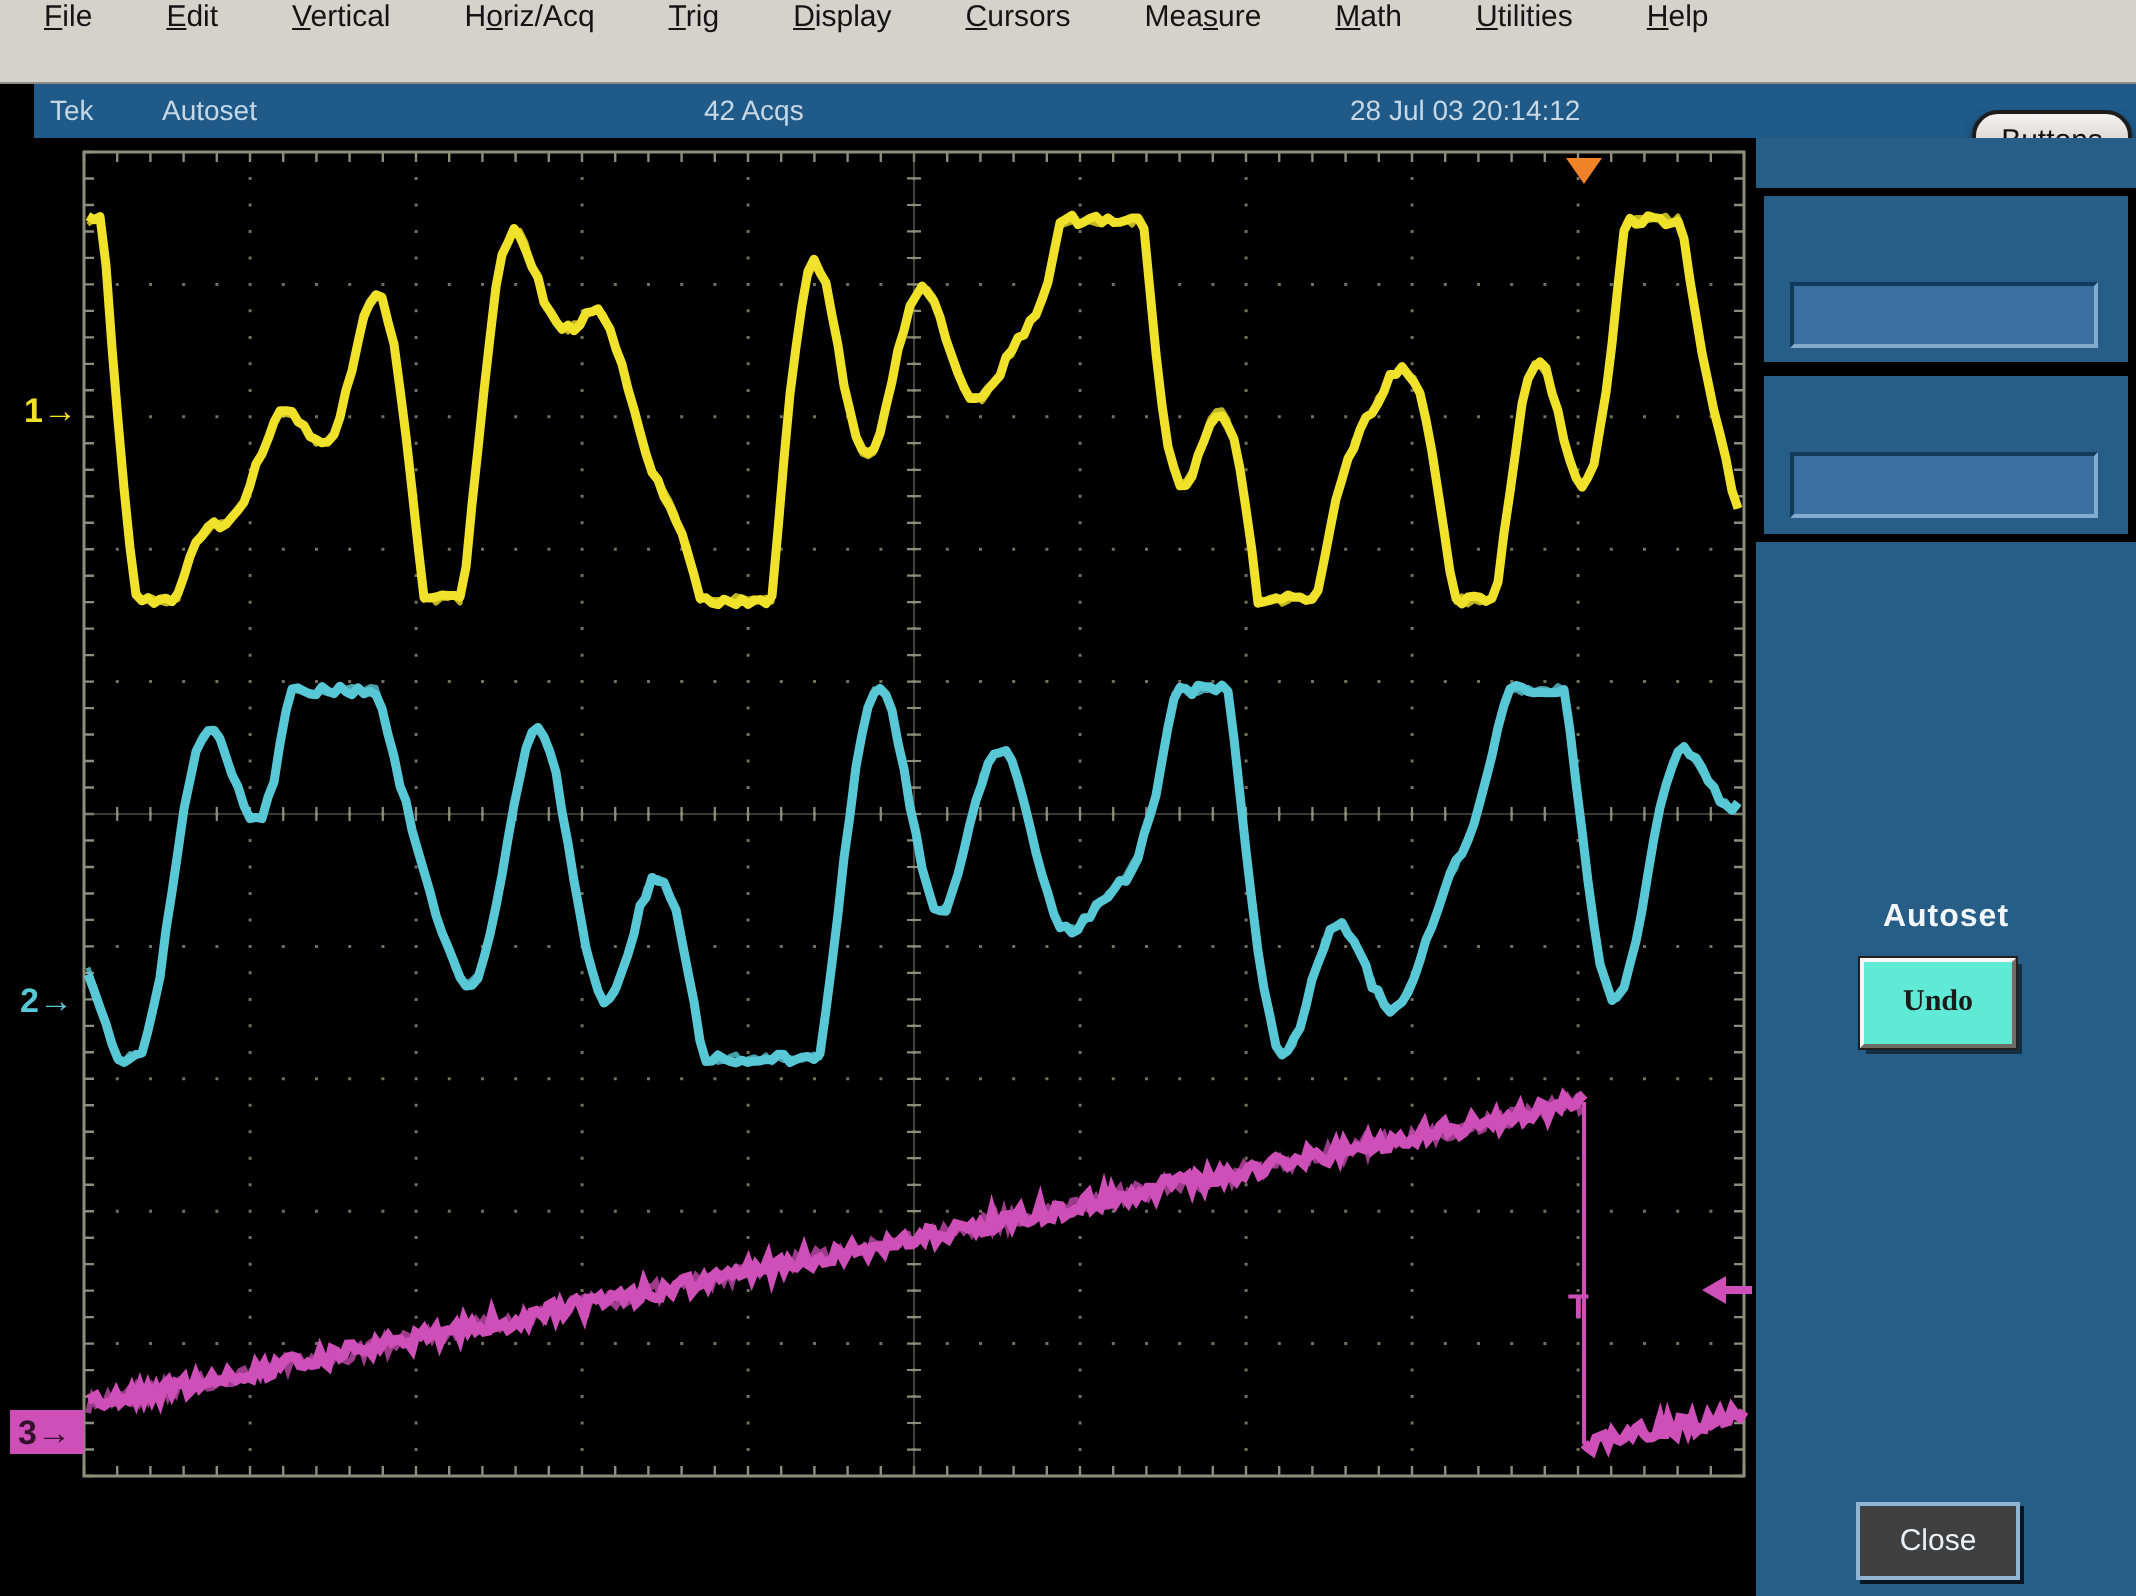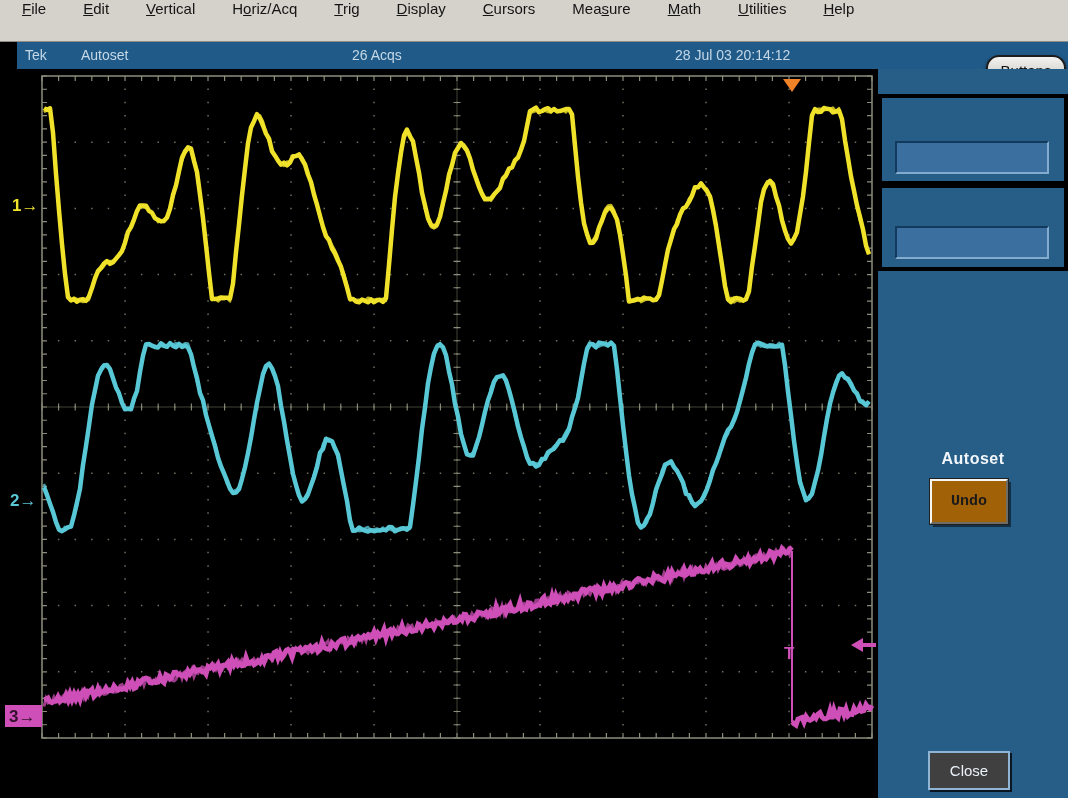--- a/index.html
+++ b/index.html
@@ -48,22 +48,22 @@
     border-bottom:2px solid #83abcd;border-right:2px solid #83abcd;
   }
   .field1{top:72px;}
   .field2{top:157px;}
   .autoset-label{
     position:absolute;left:0;top:381px;width:100%;text-align:center;
     color:#f2f6fa;font-size:16px;font-weight:bold;letter-spacing:.5px;
   }
   .undo-btn{
     position:absolute;left:52px;top:410px;width:78px;height:45px;
-    background:#a16207;color:#1a1a1a;font-weight:bold;font-size:15px;
-    font-family:Liberation Mono, monospace;
+    background:#5eead4;color:#1a1a1a;font-weight:bold;font-size:15px;
+    font-family:Liberation Serif, serif;
     border:2px solid;border-color:#f7f6f4 #6f6c66 #6f6c66 #f7f6f4;
     outline:1px solid #20201e;box-shadow:3px 3px 0 rgba(0,0,0,.5);cursor:pointer;
   }
   .close-btn{
     position:absolute;left:50px;top:682px;width:82px;height:39px;
     background:#404040;color:#eaf2f9;font-size:15px;
     font-family:"Liberation Sans",sans-serif;
     border:2px solid #8fb4d4;box-shadow:2px 2px 0 #0a1622;cursor:pointer;
   }
   
@@ -86,21 +86,21 @@
       <div class="menu-item"><span class="u">C</span>ursors</div>
       <div class="menu-item">Mea<span class="u">s</span>ure</div>
       <div class="menu-item"><span class="u">M</span>ath</div>
       <div class="menu-item"><span class="u">U</span>tilities</div>
       <div class="menu-item"><span class="u">H</span>elp</div>
     </div>
 
   <div class="statusbar">
     <span class="sb-item sb-brand">Tek</span>
     <span class="sb-item sb-state">Autoset</span>
-    <span class="sb-item sb-acqs">26 Acqs</span>
+    <span class="sb-item sb-acqs">42 Acqs</span>
     <span class="sb-item sb-date">28 Jul 03 20:14:12</span>
   </div>
 
   <div class="main">
     <svg id="scope" viewBox="0 69 878 729" width="878" height="729">
         <rect x="42" y="76" width="830" height="662" fill="none" stroke="#8d8d7c" stroke-width="1.5"></rect>
         <path d="M42 76V81M42 738V733M58.6 76V81M58.6 738V733M75.2 76V81M75.2 738V733M91.80000000000001 76V81M91.80000000000001 738V733M108.4 76V81M108.4 738V733M125 76V81M125 738V733M141.60000000000002 76V81M141.60000000000002 738V733M158.20000000000002 76V81M158.20000000000002 738V733M174.8 76V81M174.8 738V733M191.4 76V81M191.4 738V733M208 76V81M208 738V733M224.60000000000002 76V81M224.60000000000002 738V733M241.20000000000002 76V81M241.20000000000002 738V733M257.8 76V81M257.8 738V733M274.40000000000003 76V81M274.40000000000003 738V733M291 76V81M291 738V733M307.6 76V81M307.6 738V733M324.20000000000005 76V81M324.20000000000005 738V733M340.8 76V81M340.8 738V733M357.40000000000003 76V81M357.40000000000003 738V733M374 76V81M374 738V733M390.6 76V81M390.6 738V733M407.20000000000005 76V81M407.20000000000005 738V733M423.8 76V81M423.8 738V733M440.40000000000003 76V81M440.40000000000003 738V733M457.00000000000006 76V81M457.00000000000006 738V733M473.6 76V81M473.6 738V733M490.20000000000005 76V81M490.20000000000005 738V733M506.80000000000007 76V81M506.80000000000007 738V733M523.4000000000001 76V81M523.4000000000001 738V733M540 76V81M540 738V733M556.6 76V81M556.6 738V733M573.2 76V81M573.2 738V733M589.8000000000001 76V81M589.8000000000001 738V733M606.4000000000001 76V81M606.4000000000001 738V733M623 76V81M623 738V733M639.6 76V81M639.6 738V733M656.2 76V81M656.2 738V733M672.8000000000001 76V81M672.8000000000001 738V733M689.4000000000001 76V81M689.4000000000001 738V733M706 76V81M706 738V733M722.6 76V81M722.6 738V733M739.2 76V81M739.2 738V733M755.8000000000001 76V81M755.8000000000001 738V733M772.4000000000001 76V81M772.4000000000001 738V733M789.0000000000001 76V81M789.0000000000001 738V733M805.6 76V81M805.6 738V733M822.2 76V81M822.2 738V733M838.8000000000001 76V81M838.8000000000001 738V733M855.4000000000001 76V81M855.4000000000001 738V733M872.0000000000001 76V81M872.0000000000001 738V733M42 76H47M872 76H867M42 89.24H47M872 89.24H867M42 102.48H47M872 102.48H867M42 115.72H47M872 115.72H867M42 128.96H47M872 128.96H867M42 142.2H47M872 142.2H867M42 155.44H47M872 155.44H867M42 168.68H47M872 168.68H867M42 181.92000000000002H47M872 181.92000000000002H867M42 195.16H47M872 195.16H867M42 208.4H47M872 208.4H867M42 221.64000000000001H47M872 221.64000000000001H867M42 234.88H47M872 234.88H867M42 248.12H47M872 248.12H867M42 261.36H47M872 261.36H867M42 274.6H47M872 274.6H867M42 287.84000000000003H47M872 287.84000000000003H867M42 301.08000000000004H47M872 301.08000000000004H867M42 314.32H47M872 314.32H867M42 327.56H47M872 327.56H867M42 340.8H47M872 340.8H867M42 354.04H47M872 354.04H867M42 367.28000000000003H47M872 367.28000000000003H867M42 380.52H47M872 380.52H867M42 393.76H47M872 393.76H867M42 407H47M872 407H867M42 420.24H47M872 420.24H867M42 433.48H47M872 433.48H867M42 446.72H47M872 446.72H867M42 459.96H47M872 459.96H867M42 473.2H47M872 473.2H867M42 486.44H47M872 486.44H867M42 499.68H47M872 499.68H867M42 512.9200000000001H47M872 512.9200000000001H867M42 526.1600000000001H47M872 526.1600000000001H867M42 539.4000000000001H47M872 539.4000000000001H867M42 552.64H47M872 552.64H867M42 565.88H47M872 565.88H867M42 579.12H47M872 579.12H867M42 592.36H47M872 592.36H867M42 605.6H47M872 605.6H867M42 618.84H47M872 618.84H867M42 632.08H47M872 632.08H867M42 645.32H47M872 645.32H867M42 658.5600000000001H47M872 658.5600000000001H867M42 671.8H47M872 671.8H867M42 685.04H47M872 685.04H867M42 698.28H47M872 698.28H867M42 711.52H47M872 711.52H867M42 724.76H47M872 724.76H867M42 738H47M872 738H867" stroke="#8d8d7c" stroke-width="1.2" fill="none"></path>
         <path d="M124.3 89.2h1.5M124.3 102.5h1.5M124.3 115.7h1.5M124.3 129.0h1.5M124.3 142.2h1.5M124.3 155.4h1.5M124.3 168.7h1.5M124.3 181.9h1.5M124.3 195.2h1.5M124.3 208.4h1.5M124.3 221.6h1.5M124.3 234.9h1.5M124.3 248.1h1.5M124.3 261.4h1.5M124.3 274.6h1.5M124.3 287.8h1.5M124.3 301.1h1.5M124.3 314.3h1.5M124.3 327.6h1.5M124.3 340.8h1.5M124.3 354.0h1.5M124.3 367.3h1.5M124.3 380.5h1.5M124.3 393.8h1.5M124.3 407.0h1.5M124.3 420.2h1.5M124.3 433.5h1.5M124.3 446.7h1.5M124.3 460.0h1.5M124.3 473.2h1.5M124.3 486.4h1.5M124.3 499.7h1.5M124.3 512.9h1.5M124.3 526.2h1.5M124.3 539.4h1.5M124.3 552.6h1.5M124.3 565.9h1.5M124.3 579.1h1.5M124.3 592.4h1.5M124.3 605.6h1.5M124.3 618.8h1.5M124.3 632.1h1.5M124.3 645.3h1.5M124.3 658.6h1.5M124.3 671.8h1.5M124.3 685.0h1.5M124.3 698.3h1.5M124.3 711.5h1.5M124.3 724.8h1.5M57.9 142.2h1.5M74.5 142.2h1.5M91.1 142.2h1.5M107.7 142.2h1.5M124.3 142.2h1.5M140.9 142.2h1.5M157.5 142.2h1.5M174.1 142.2h1.5M190.7 142.2h1.5M207.3 142.2h1.5M223.9 142.2h1.5M240.5 142.2h1.5M257.1 142.2h1.5M273.7 142.2h1.5M290.3 142.2h1.5M306.9 142.2h1.5M323.5 142.2h1.5M340.1 142.2h1.5M356.7 142.2h1.5M373.3 142.2h1.5M389.9 142.2h1.5M406.5 142.2h1.5M423.1 142.2h1.5M439.7 142.2h1.5M456.3 142.2h1.5M472.9 142.2h1.5M489.5 142.2h1.5M506.1 142.2h1.5M522.7 142.2h1.5M539.3 142.2h1.5M555.9 142.2h1.5M572.5 142.2h1.5M589.1 142.2h1.5M605.7 142.2h1.5M622.3 142.2h1.5M638.9 142.2h1.5M655.5 142.2h1.5M672.1 142.2h1.5M688.7 142.2h1.5M705.3 142.2h1.5M721.9 142.2h1.5M738.5 142.2h1.5M755.1 142.2h1.5M771.7 142.2h1.5M788.3 142.2h1.5M804.9 142.2h1.5M821.5 142.2h1.5M838.1 142.2h1.5M854.7 142.2h1.5M207.3 89.2h1.5M207.3 102.5h1.5M207.3 115.7h1.5M207.3 129.0h1.5M207.3 142.2h1.5M207.3 155.4h1.5M207.3 168.7h1.5M207.3 181.9h1.5M207.3 195.2h1.5M207.3 208.4h1.5M207.3 221.6h1.5M207.3 234.9h1.5M207.3 248.1h1.5M207.3 261.4h1.5M207.3 274.6h1.5M207.3 287.8h1.5M207.3 301.1h1.5M207.3 314.3h1.5M207.3 327.6h1.5M207.3 340.8h1.5M207.3 354.0h1.5M207.3 367.3h1.5M207.3 380.5h1.5M207.3 393.8h1.5M207.3 407.0h1.5M207.3 420.2h1.5M207.3 433.5h1.5M207.3 446.7h1.5M207.3 460.0h1.5M207.3 473.2h1.5M207.3 486.4h1.5M207.3 499.7h1.5M207.3 512.9h1.5M207.3 526.2h1.5M207.3 539.4h1.5M207.3 552.6h1.5M207.3 565.9h1.5M207.3 579.1h1.5M207.3 592.4h1.5M207.3 605.6h1.5M207.3 618.8h1.5M207.3 632.1h1.5M207.3 645.3h1.5M207.3 658.6h1.5M207.3 671.8h1.5M207.3 685.0h1.5M207.3 698.3h1.5M207.3 711.5h1.5M207.3 724.8h1.5M57.9 208.4h1.5M74.5 208.4h1.5M91.1 208.4h1.5M107.7 208.4h1.5M124.3 208.4h1.5M140.9 208.4h1.5M157.5 208.4h1.5M174.1 208.4h1.5M190.7 208.4h1.5M207.3 208.4h1.5M223.9 208.4h1.5M240.5 208.4h1.5M257.1 208.4h1.5M273.7 208.4h1.5M290.3 208.4h1.5M306.9 208.4h1.5M323.5 208.4h1.5M340.1 208.4h1.5M356.7 208.4h1.5M373.3 208.4h1.5M389.9 208.4h1.5M406.5 208.4h1.5M423.1 208.4h1.5M439.7 208.4h1.5M456.3 208.4h1.5M472.9 208.4h1.5M489.5 208.4h1.5M506.1 208.4h1.5M522.7 208.4h1.5M539.3 208.4h1.5M555.9 208.4h1.5M572.5 208.4h1.5M589.1 208.4h1.5M605.7 208.4h1.5M622.3 208.4h1.5M638.9 208.4h1.5M655.5 208.4h1.5M672.1 208.4h1.5M688.7 208.4h1.5M705.3 208.4h1.5M721.9 208.4h1.5M738.5 208.4h1.5M755.1 208.4h1.5M771.7 208.4h1.5M788.3 208.4h1.5M804.9 208.4h1.5M821.5 208.4h1.5M838.1 208.4h1.5M854.7 208.4h1.5M290.3 89.2h1.5M290.3 102.5h1.5M290.3 115.7h1.5M290.3 129.0h1.5M290.3 142.2h1.5M290.3 155.4h1.5M290.3 168.7h1.5M290.3 181.9h1.5M290.3 195.2h1.5M290.3 208.4h1.5M290.3 221.6h1.5M290.3 234.9h1.5M290.3 248.1h1.5M290.3 261.4h1.5M290.3 274.6h1.5M290.3 287.8h1.5M290.3 301.1h1.5M290.3 314.3h1.5M290.3 327.6h1.5M290.3 340.8h1.5M290.3 354.0h1.5M290.3 367.3h1.5M290.3 380.5h1.5M290.3 393.8h1.5M290.3 407.0h1.5M290.3 420.2h1.5M290.3 433.5h1.5M290.3 446.7h1.5M290.3 460.0h1.5M290.3 473.2h1.5M290.3 486.4h1.5M290.3 499.7h1.5M290.3 512.9h1.5M290.3 526.2h1.5M290.3 539.4h1.5M290.3 552.6h1.5M290.3 565.9h1.5M290.3 579.1h1.5M290.3 592.4h1.5M290.3 605.6h1.5M290.3 618.8h1.5M290.3 632.1h1.5M290.3 645.3h1.5M290.3 658.6h1.5M290.3 671.8h1.5M290.3 685.0h1.5M290.3 698.3h1.5M290.3 711.5h1.5M290.3 724.8h1.5M57.9 274.6h1.5M74.5 274.6h1.5M91.1 274.6h1.5M107.7 274.6h1.5M124.3 274.6h1.5M140.9 274.6h1.5M157.5 274.6h1.5M174.1 274.6h1.5M190.7 274.6h1.5M207.3 274.6h1.5M223.9 274.6h1.5M240.5 274.6h1.5M257.1 274.6h1.5M273.7 274.6h1.5M290.3 274.6h1.5M306.9 274.6h1.5M323.5 274.6h1.5M340.1 274.6h1.5M356.7 274.6h1.5M373.3 274.6h1.5M389.9 274.6h1.5M406.5 274.6h1.5M423.1 274.6h1.5M439.7 274.6h1.5M456.3 274.6h1.5M472.9 274.6h1.5M489.5 274.6h1.5M506.1 274.6h1.5M522.7 274.6h1.5M539.3 274.6h1.5M555.9 274.6h1.5M572.5 274.6h1.5M589.1 274.6h1.5M605.7 274.6h1.5M622.3 274.6h1.5M638.9 274.6h1.5M655.5 274.6h1.5M672.1 274.6h1.5M688.7 274.6h1.5M705.3 274.6h1.5M721.9 274.6h1.5M738.5 274.6h1.5M755.1 274.6h1.5M771.7 274.6h1.5M788.3 274.6h1.5M804.9 274.6h1.5M821.5 274.6h1.5M838.1 274.6h1.5M854.7 274.6h1.5M373.3 89.2h1.5M373.3 102.5h1.5M373.3 115.7h1.5M373.3 129.0h1.5M373.3 142.2h1.5M373.3 155.4h1.5M373.3 168.7h1.5M373.3 181.9h1.5M373.3 195.2h1.5M373.3 208.4h1.5M373.3 221.6h1.5M373.3 234.9h1.5M373.3 248.1h1.5M373.3 261.4h1.5M373.3 274.6h1.5M373.3 287.8h1.5M373.3 301.1h1.5M373.3 314.3h1.5M373.3 327.6h1.5M373.3 340.8h1.5M373.3 354.0h1.5M373.3 367.3h1.5M373.3 380.5h1.5M373.3 393.8h1.5M373.3 407.0h1.5M373.3 420.2h1.5M373.3 433.5h1.5M373.3 446.7h1.5M373.3 460.0h1.5M373.3 473.2h1.5M373.3 486.4h1.5M373.3 499.7h1.5M373.3 512.9h1.5M373.3 526.2h1.5M373.3 539.4h1.5M373.3 552.6h1.5M373.3 565.9h1.5M373.3 579.1h1.5M373.3 592.4h1.5M373.3 605.6h1.5M373.3 618.8h1.5M373.3 632.1h1.5M373.3 645.3h1.5M373.3 658.6h1.5M373.3 671.8h1.5M373.3 685.0h1.5M373.3 698.3h1.5M373.3 711.5h1.5M373.3 724.8h1.5M57.9 340.8h1.5M74.5 340.8h1.5M91.1 340.8h1.5M107.7 340.8h1.5M124.3 340.8h1.5M140.9 340.8h1.5M157.5 340.8h1.5M174.1 340.8h1.5M190.7 340.8h1.5M207.3 340.8h1.5M223.9 340.8h1.5M240.5 340.8h1.5M257.1 340.8h1.5M273.7 340.8h1.5M290.3 340.8h1.5M306.9 340.8h1.5M323.5 340.8h1.5M340.1 340.8h1.5M356.7 340.8h1.5M373.3 340.8h1.5M389.9 340.8h1.5M406.5 340.8h1.5M423.1 340.8h1.5M439.7 340.8h1.5M456.3 340.8h1.5M472.9 340.8h1.5M489.5 340.8h1.5M506.1 340.8h1.5M522.7 340.8h1.5M539.3 340.8h1.5M555.9 340.8h1.5M572.5 340.8h1.5M589.1 340.8h1.5M605.7 340.8h1.5M622.3 340.8h1.5M638.9 340.8h1.5M655.5 340.8h1.5M672.1 340.8h1.5M688.7 340.8h1.5M705.3 340.8h1.5M721.9 340.8h1.5M738.5 340.8h1.5M755.1 340.8h1.5M771.7 340.8h1.5M788.3 340.8h1.5M804.9 340.8h1.5M821.5 340.8h1.5M838.1 340.8h1.5M854.7 340.8h1.5M456.3 89.2h1.5M456.3 102.5h1.5M456.3 115.7h1.5M456.3 129.0h1.5M456.3 142.2h1.5M456.3 155.4h1.5M456.3 168.7h1.5M456.3 181.9h1.5M456.3 195.2h1.5M456.3 208.4h1.5M456.3 221.6h1.5M456.3 234.9h1.5M456.3 248.1h1.5M456.3 261.4h1.5M456.3 274.6h1.5M456.3 287.8h1.5M456.3 301.1h1.5M456.3 314.3h1.5M456.3 327.6h1.5M456.3 340.8h1.5M456.3 354.0h1.5M456.3 367.3h1.5M456.3 380.5h1.5M456.3 393.8h1.5M456.3 407.0h1.5M456.3 420.2h1.5M456.3 433.5h1.5M456.3 446.7h1.5M456.3 460.0h1.5M456.3 473.2h1.5M456.3 486.4h1.5M456.3 499.7h1.5M456.3 512.9h1.5M456.3 526.2h1.5M456.3 539.4h1.5M456.3 552.6h1.5M456.3 565.9h1.5M456.3 579.1h1.5M456.3 592.4h1.5M456.3 605.6h1.5M456.3 618.8h1.5M456.3 632.1h1.5M456.3 645.3h1.5M456.3 658.6h1.5M456.3 671.8h1.5M456.3 685.0h1.5M456.3 698.3h1.5M456.3 711.5h1.5M456.3 724.8h1.5M57.9 407h1.5M74.5 407h1.5M91.1 407h1.5M107.7 407h1.5M124.3 407h1.5M140.9 407h1.5M157.5 407h1.5M174.1 407h1.5M190.7 407h1.5M207.3 407h1.5M223.9 407h1.5M240.5 407h1.5M257.1 407h1.5M273.7 407h1.5M290.3 407h1.5M306.9 407h1.5M323.5 407h1.5M340.1 407h1.5M356.7 407h1.5M373.3 407h1.5M389.9 407h1.5M406.5 407h1.5M423.1 407h1.5M439.7 407h1.5M456.3 407h1.5M472.9 407h1.5M489.5 407h1.5M506.1 407h1.5M522.7 407h1.5M539.3 407h1.5M555.9 407h1.5M572.5 407h1.5M589.1 407h1.5M605.7 407h1.5M622.3 407h1.5M638.9 407h1.5M655.5 407h1.5M672.1 407h1.5M688.7 407h1.5M705.3 407h1.5M721.9 407h1.5M738.5 407h1.5M755.1 407h1.5M771.7 407h1.5M788.3 407h1.5M804.9 407h1.5M821.5 407h1.5M838.1 407h1.5M854.7 407h1.5M539.3 89.2h1.5M539.3 102.5h1.5M539.3 115.7h1.5M539.3 129.0h1.5M539.3 142.2h1.5M539.3 155.4h1.5M539.3 168.7h1.5M539.3 181.9h1.5M539.3 195.2h1.5M539.3 208.4h1.5M539.3 221.6h1.5M539.3 234.9h1.5M539.3 248.1h1.5M539.3 261.4h1.5M539.3 274.6h1.5M539.3 287.8h1.5M539.3 301.1h1.5M539.3 314.3h1.5M539.3 327.6h1.5M539.3 340.8h1.5M539.3 354.0h1.5M539.3 367.3h1.5M539.3 380.5h1.5M539.3 393.8h1.5M539.3 407.0h1.5M539.3 420.2h1.5M539.3 433.5h1.5M539.3 446.7h1.5M539.3 460.0h1.5M539.3 473.2h1.5M539.3 486.4h1.5M539.3 499.7h1.5M539.3 512.9h1.5M539.3 526.2h1.5M539.3 539.4h1.5M539.3 552.6h1.5M539.3 565.9h1.5M539.3 579.1h1.5M539.3 592.4h1.5M539.3 605.6h1.5M539.3 618.8h1.5M539.3 632.1h1.5M539.3 645.3h1.5M539.3 658.6h1.5M539.3 671.8h1.5M539.3 685.0h1.5M539.3 698.3h1.5M539.3 711.5h1.5M539.3 724.8h1.5M57.9 473.2h1.5M74.5 473.2h1.5M91.1 473.2h1.5M107.7 473.2h1.5M124.3 473.2h1.5M140.9 473.2h1.5M157.5 473.2h1.5M174.1 473.2h1.5M190.7 473.2h1.5M207.3 473.2h1.5M223.9 473.2h1.5M240.5 473.2h1.5M257.1 473.2h1.5M273.7 473.2h1.5M290.3 473.2h1.5M306.9 473.2h1.5M323.5 473.2h1.5M340.1 473.2h1.5M356.7 473.2h1.5M373.3 473.2h1.5M389.9 473.2h1.5M406.5 473.2h1.5M423.1 473.2h1.5M439.7 473.2h1.5M456.3 473.2h1.5M472.9 473.2h1.5M489.5 473.2h1.5M506.1 473.2h1.5M522.7 473.2h1.5M539.3 473.2h1.5M555.9 473.2h1.5M572.5 473.2h1.5M589.1 473.2h1.5M605.7 473.2h1.5M622.3 473.2h1.5M638.9 473.2h1.5M655.5 473.2h1.5M672.1 473.2h1.5M688.7 473.2h1.5M705.3 473.2h1.5M721.9 473.2h1.5M738.5 473.2h1.5M755.1 473.2h1.5M771.7 473.2h1.5M788.3 473.2h1.5M804.9 473.2h1.5M821.5 473.2h1.5M838.1 473.2h1.5M854.7 473.2h1.5M622.3 89.2h1.5M622.3 102.5h1.5M622.3 115.7h1.5M622.3 129.0h1.5M622.3 142.2h1.5M622.3 155.4h1.5M622.3 168.7h1.5M622.3 181.9h1.5M622.3 195.2h1.5M622.3 208.4h1.5M622.3 221.6h1.5M622.3 234.9h1.5M622.3 248.1h1.5M622.3 261.4h1.5M622.3 274.6h1.5M622.3 287.8h1.5M622.3 301.1h1.5M622.3 314.3h1.5M622.3 327.6h1.5M622.3 340.8h1.5M622.3 354.0h1.5M622.3 367.3h1.5M622.3 380.5h1.5M622.3 393.8h1.5M622.3 407.0h1.5M622.3 420.2h1.5M622.3 433.5h1.5M622.3 446.7h1.5M622.3 460.0h1.5M622.3 473.2h1.5M622.3 486.4h1.5M622.3 499.7h1.5M622.3 512.9h1.5M622.3 526.2h1.5M622.3 539.4h1.5M622.3 552.6h1.5M622.3 565.9h1.5M622.3 579.1h1.5M622.3 592.4h1.5M622.3 605.6h1.5M622.3 618.8h1.5M622.3 632.1h1.5M622.3 645.3h1.5M622.3 658.6h1.5M622.3 671.8h1.5M622.3 685.0h1.5M622.3 698.3h1.5M622.3 711.5h1.5M622.3 724.8h1.5M57.9 539.4h1.5M74.5 539.4h1.5M91.1 539.4h1.5M107.7 539.4h1.5M124.3 539.4h1.5M140.9 539.4h1.5M157.5 539.4h1.5M174.1 539.4h1.5M190.7 539.4h1.5M207.3 539.4h1.5M223.9 539.4h1.5M240.5 539.4h1.5M257.1 539.4h1.5M273.7 539.4h1.5M290.3 539.4h1.5M306.9 539.4h1.5M323.5 539.4h1.5M340.1 539.4h1.5M356.7 539.4h1.5M373.3 539.4h1.5M389.9 539.4h1.5M406.5 539.4h1.5M423.1 539.4h1.5M439.7 539.4h1.5M456.3 539.4h1.5M472.9 539.4h1.5M489.5 539.4h1.5M506.1 539.4h1.5M522.7 539.4h1.5M539.3 539.4h1.5M555.9 539.4h1.5M572.5 539.4h1.5M589.1 539.4h1.5M605.7 539.4h1.5M622.3 539.4h1.5M638.9 539.4h1.5M655.5 539.4h1.5M672.1 539.4h1.5M688.7 539.4h1.5M705.3 539.4h1.5M721.9 539.4h1.5M738.5 539.4h1.5M755.1 539.4h1.5M771.7 539.4h1.5M788.3 539.4h1.5M804.9 539.4h1.5M821.5 539.4h1.5M838.1 539.4h1.5M854.7 539.4h1.5M705.3 89.2h1.5M705.3 102.5h1.5M705.3 115.7h1.5M705.3 129.0h1.5M705.3 142.2h1.5M705.3 155.4h1.5M705.3 168.7h1.5M705.3 181.9h1.5M705.3 195.2h1.5M705.3 208.4h1.5M705.3 221.6h1.5M705.3 234.9h1.5M705.3 248.1h1.5M705.3 261.4h1.5M705.3 274.6h1.5M705.3 287.8h1.5M705.3 301.1h1.5M705.3 314.3h1.5M705.3 327.6h1.5M705.3 340.8h1.5M705.3 354.0h1.5M705.3 367.3h1.5M705.3 380.5h1.5M705.3 393.8h1.5M705.3 407.0h1.5M705.3 420.2h1.5M705.3 433.5h1.5M705.3 446.7h1.5M705.3 460.0h1.5M705.3 473.2h1.5M705.3 486.4h1.5M705.3 499.7h1.5M705.3 512.9h1.5M705.3 526.2h1.5M705.3 539.4h1.5M705.3 552.6h1.5M705.3 565.9h1.5M705.3 579.1h1.5M705.3 592.4h1.5M705.3 605.6h1.5M705.3 618.8h1.5M705.3 632.1h1.5M705.3 645.3h1.5M705.3 658.6h1.5M705.3 671.8h1.5M705.3 685.0h1.5M705.3 698.3h1.5M705.3 711.5h1.5M705.3 724.8h1.5M57.9 605.6h1.5M74.5 605.6h1.5M91.1 605.6h1.5M107.7 605.6h1.5M124.3 605.6h1.5M140.9 605.6h1.5M157.5 605.6h1.5M174.1 605.6h1.5M190.7 605.6h1.5M207.3 605.6h1.5M223.9 605.6h1.5M240.5 605.6h1.5M257.1 605.6h1.5M273.7 605.6h1.5M290.3 605.6h1.5M306.9 605.6h1.5M323.5 605.6h1.5M340.1 605.6h1.5M356.7 605.6h1.5M373.3 605.6h1.5M389.9 605.6h1.5M406.5 605.6h1.5M423.1 605.6h1.5M439.7 605.6h1.5M456.3 605.6h1.5M472.9 605.6h1.5M489.5 605.6h1.5M506.1 605.6h1.5M522.7 605.6h1.5M539.3 605.6h1.5M555.9 605.6h1.5M572.5 605.6h1.5M589.1 605.6h1.5M605.7 605.6h1.5M622.3 605.6h1.5M638.9 605.6h1.5M655.5 605.6h1.5M672.1 605.6h1.5M688.7 605.6h1.5M705.3 605.6h1.5M721.9 605.6h1.5M738.5 605.6h1.5M755.1 605.6h1.5M771.7 605.6h1.5M788.3 605.6h1.5M804.9 605.6h1.5M821.5 605.6h1.5M838.1 605.6h1.5M854.7 605.6h1.5M788.3 89.2h1.5M788.3 102.5h1.5M788.3 115.7h1.5M788.3 129.0h1.5M788.3 142.2h1.5M788.3 155.4h1.5M788.3 168.7h1.5M788.3 181.9h1.5M788.3 195.2h1.5M788.3 208.4h1.5M788.3 221.6h1.5M788.3 234.9h1.5M788.3 248.1h1.5M788.3 261.4h1.5M788.3 274.6h1.5M788.3 287.8h1.5M788.3 301.1h1.5M788.3 314.3h1.5M788.3 327.6h1.5M788.3 340.8h1.5M788.3 354.0h1.5M788.3 367.3h1.5M788.3 380.5h1.5M788.3 393.8h1.5M788.3 407.0h1.5M788.3 420.2h1.5M788.3 433.5h1.5M788.3 446.7h1.5M788.3 460.0h1.5M788.3 473.2h1.5M788.3 486.4h1.5M788.3 499.7h1.5M788.3 512.9h1.5M788.3 526.2h1.5M788.3 539.4h1.5M788.3 552.6h1.5M788.3 565.9h1.5M788.3 579.1h1.5M788.3 592.4h1.5M788.3 605.6h1.5M788.3 618.8h1.5M788.3 632.1h1.5M788.3 645.3h1.5M788.3 658.6h1.5M788.3 671.8h1.5M788.3 685.0h1.5M788.3 698.3h1.5M788.3 711.5h1.5M788.3 724.8h1.5M57.9 671.8h1.5M74.5 671.8h1.5M91.1 671.8h1.5M107.7 671.8h1.5M124.3 671.8h1.5M140.9 671.8h1.5M157.5 671.8h1.5M174.1 671.8h1.5M190.7 671.8h1.5M207.3 671.8h1.5M223.9 671.8h1.5M240.5 671.8h1.5M257.1 671.8h1.5M273.7 671.8h1.5M290.3 671.8h1.5M306.9 671.8h1.5M323.5 671.8h1.5M340.1 671.8h1.5M356.7 671.8h1.5M373.3 671.8h1.5M389.9 671.8h1.5M406.5 671.8h1.5M423.1 671.8h1.5M439.7 671.8h1.5M456.3 671.8h1.5M472.9 671.8h1.5M489.5 671.8h1.5M506.1 671.8h1.5M522.7 671.8h1.5M539.3 671.8h1.5M555.9 671.8h1.5M572.5 671.8h1.5M589.1 671.8h1.5M605.7 671.8h1.5M622.3 671.8h1.5M638.9 671.8h1.5M655.5 671.8h1.5M672.1 671.8h1.5M688.7 671.8h1.5M705.3 671.8h1.5M721.9 671.8h1.5M738.5 671.8h1.5M755.1 671.8h1.5M771.7 671.8h1.5M788.3 671.8h1.5M804.9 671.8h1.5M821.5 671.8h1.5M838.1 671.8h1.5M854.7 671.8h1.5" stroke="#70705e" stroke-width="1.5" fill="none"></path>
         <line x1="42" y1="407" x2="872" y2="407" stroke="#70705e" stroke-width="0.6"></line>
         <line x1="457" y1="76" x2="457" y2="738" stroke="#70705e" stroke-width="0.6"></line>

